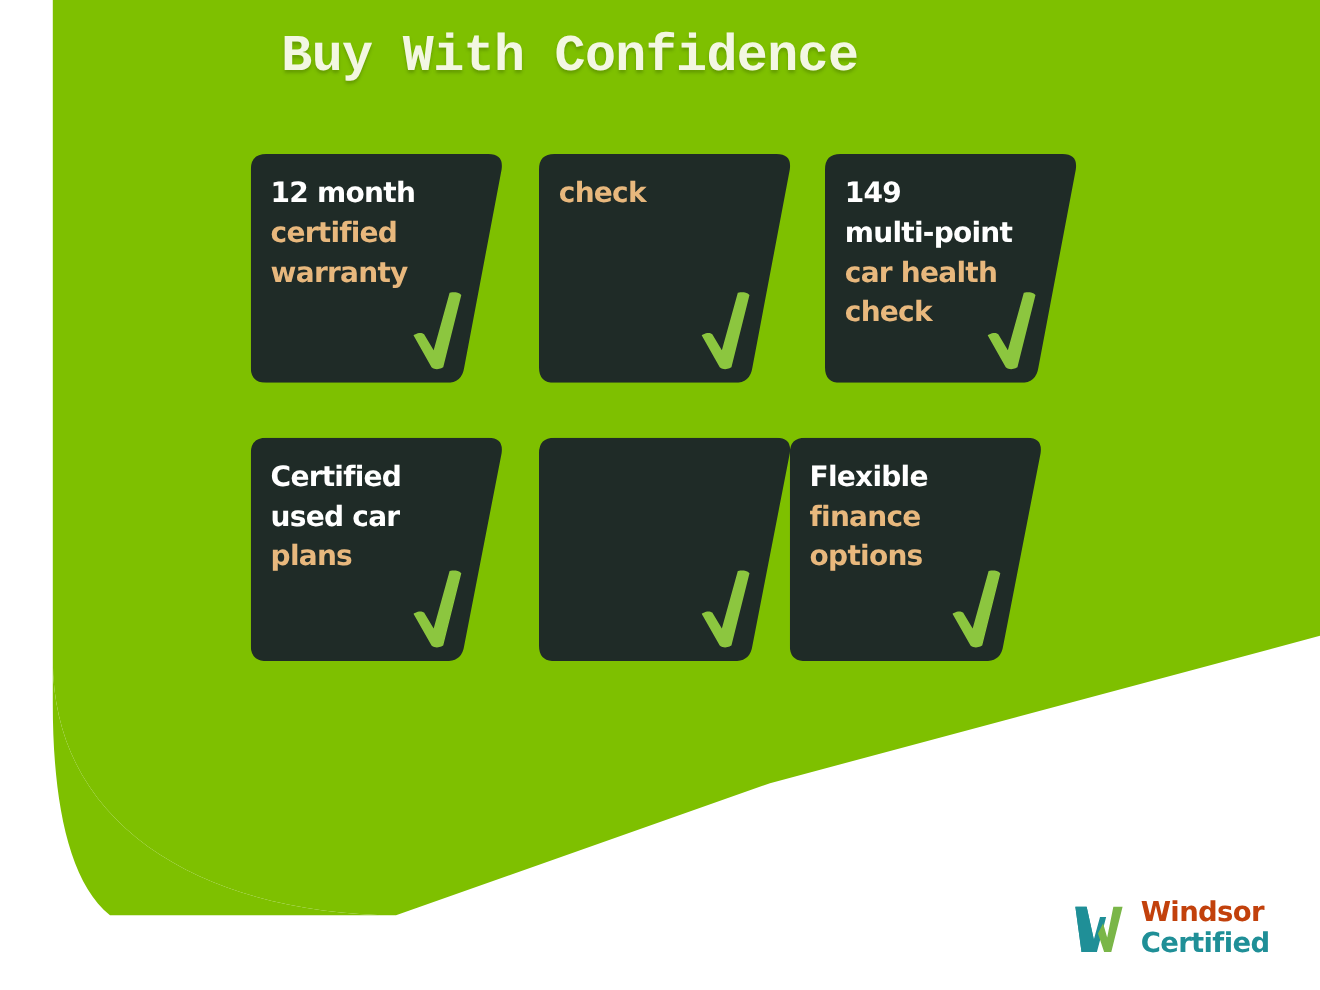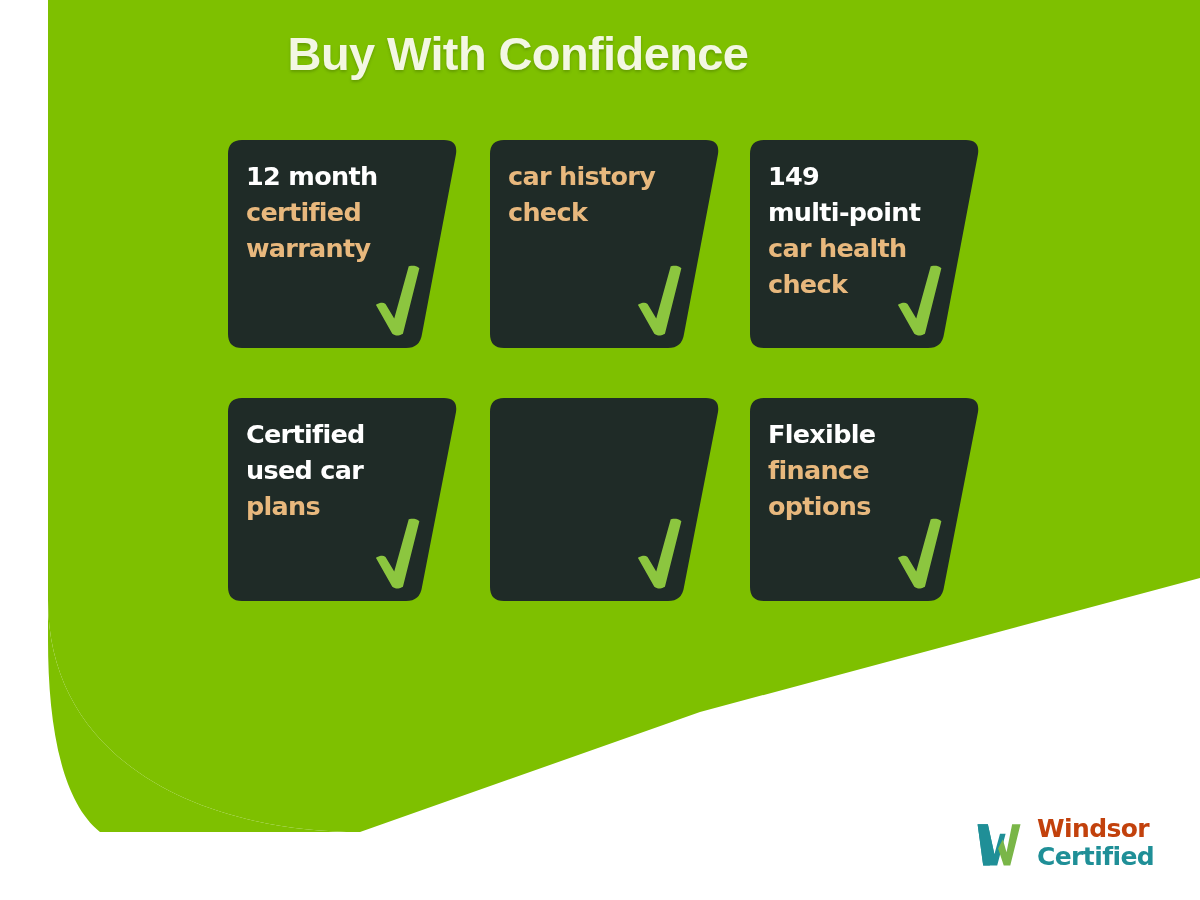--- a/index.html
+++ b/index.html
@@ -33,21 +33,21 @@
   #page-title {
     position: absolute;
     left: 0;
     top: 26px;
     width: 1036px;
     text-align: center;
     font-size: 47px;
     font-weight: bold;
     letter-spacing: -0.6px;
     color: #f3f7e2;
-    font-family: Liberation Sans, sans-serif;
+    font-family: Liberation Mono, monospace;
     text-shadow: 0 2px 3px rgba(40,70,0,0.28);
     white-space: nowrap;
   }
 
   
   .card {
     position: absolute;
     width: 230px;
   }
 
@@ -124,21 +124,20 @@
         </div>
         <svg class="tick" viewBox="0 0 60 80" width="58" height="78" style="left: 144px; top: 122px;">
           <path d="M4,44 C4,44 10,40 14,43 L23,58 L38,4 C38,4 45,2 49,6 L32,74 C32,74 26,78 21,74 Z" fill="#8cc63f"></path>
         </svg>
       </div>
       <div class="card" style="left: 490px; top: 140px; height: 208px;">
         <svg class="card-shape" viewBox="0 0 230 208" width="230" height="208">
           <path d="M14,0 L216,0 Q230,0 228,14 L194,194 Q192,208 178,208 L14,208 Q0,208 0,194 L0,14 Q0,0 14,0 Z" fill="#1f2b27"></path>
         </svg>
         <div class="card-text">
-          <span class="line-tan">car history</span>
           <span class="line-tan">check</span>
         </div>
         <svg class="tick" viewBox="0 0 60 80" width="58" height="78" style="left: 144px; top: 122px;">
           <path d="M4,44 C4,44 10,40 14,43 L23,58 L38,4 C38,4 45,2 49,6 L32,74 C32,74 26,78 21,74 Z" fill="#8cc63f"></path>
         </svg>
       </div>
       <div class="card" style="left: 750px; top: 140px; height: 156px;">
         <svg class="card-shape" viewBox="0 0 230 208" width="230" height="208">
           <path d="M14,0 L216,0 Q230,0 228,14 L194,194 Q192,208 178,208 L14,208 Q0,208 0,194 L0,14 Q0,0 14,0 Z" fill="#1f2b27"></path>
         </svg>
@@ -166,21 +165,21 @@
         </svg>
       </div>
       <div class="card" style="left: 490px; top: 398px; height: 203px;">
         <svg class="card-shape" viewBox="0 0 230 203" width="230" height="203">
           <path d="M14,0 L216,0 Q230,0 228,14 L194,189 Q192,203 178,203 L14,203 Q0,203 0,189 L0,14 Q0,0 14,0 Z" fill="#1f2b27"></path>
         </svg>
         <svg class="tick" viewBox="0 0 60 80" width="58" height="78" style="left: 144px; top: 117px;">
           <path d="M4,44 C4,44 10,40 14,43 L23,58 L38,4 C38,4 45,2 49,6 L32,74 C32,74 26,78 21,74 Z" fill="#8cc63f"></path>
         </svg>
       </div>
-      <div class="card" style="left: 750px; top: 398px; height: 203px; padding-left: 20px;">
+      <div class="card" style="left: 718px; top: 398px; height: 203px; padding-left: 20px;">
         <svg class="card-shape" viewBox="0 0 230 203" width="230" height="203">
           <path d="M14,0 L216,0 Q230,0 228,14 L194,189 Q192,203 178,203 L14,203 Q0,203 0,189 L0,14 Q0,0 14,0 Z" fill="#1f2b27"></path>
         </svg>
         <div class="card-text">
           <span class="line-white">Flexible</span>
           <span class="line-tan">finance</span>
           <span class="line-tan">options</span>
         </div>
         <svg class="tick" viewBox="0 0 60 80" width="58" height="78" style="left: 144px; top: 117px;">
           <path d="M4,44 C4,44 10,40 14,43 L23,58 L38,4 C38,4 45,2 49,6 L32,74 C32,74 26,78 21,74 Z" fill="#8cc63f"></path>

